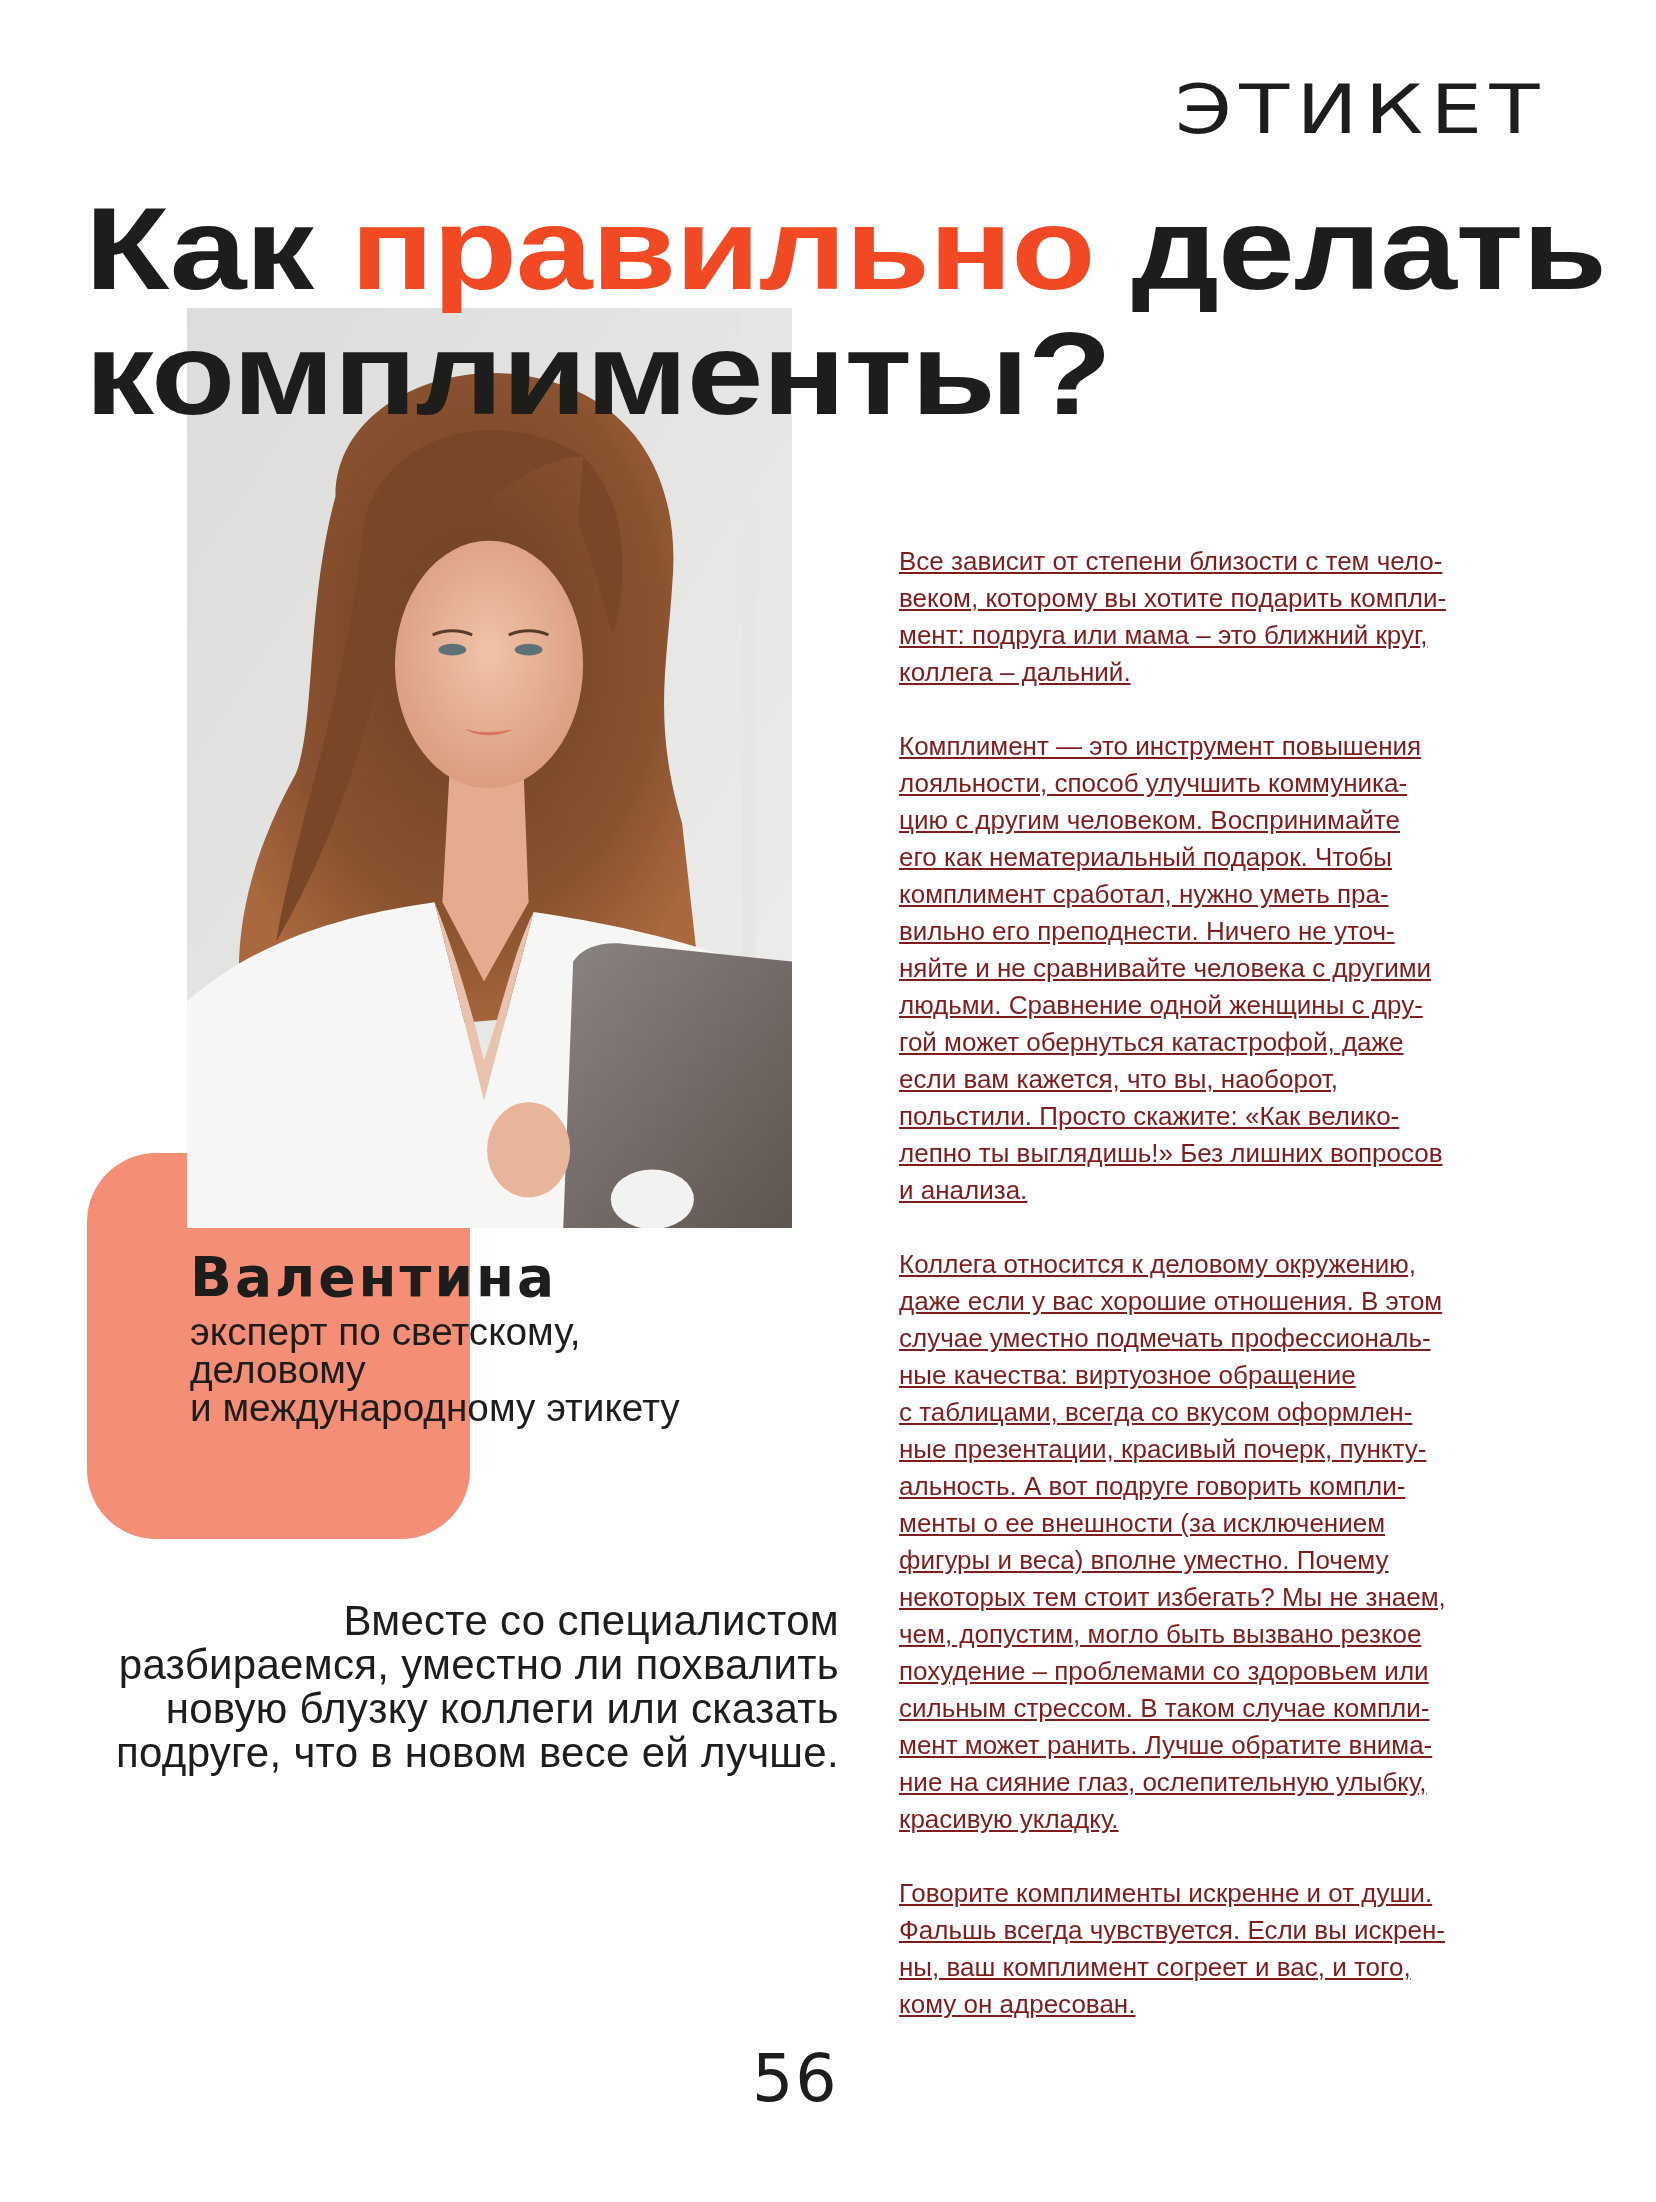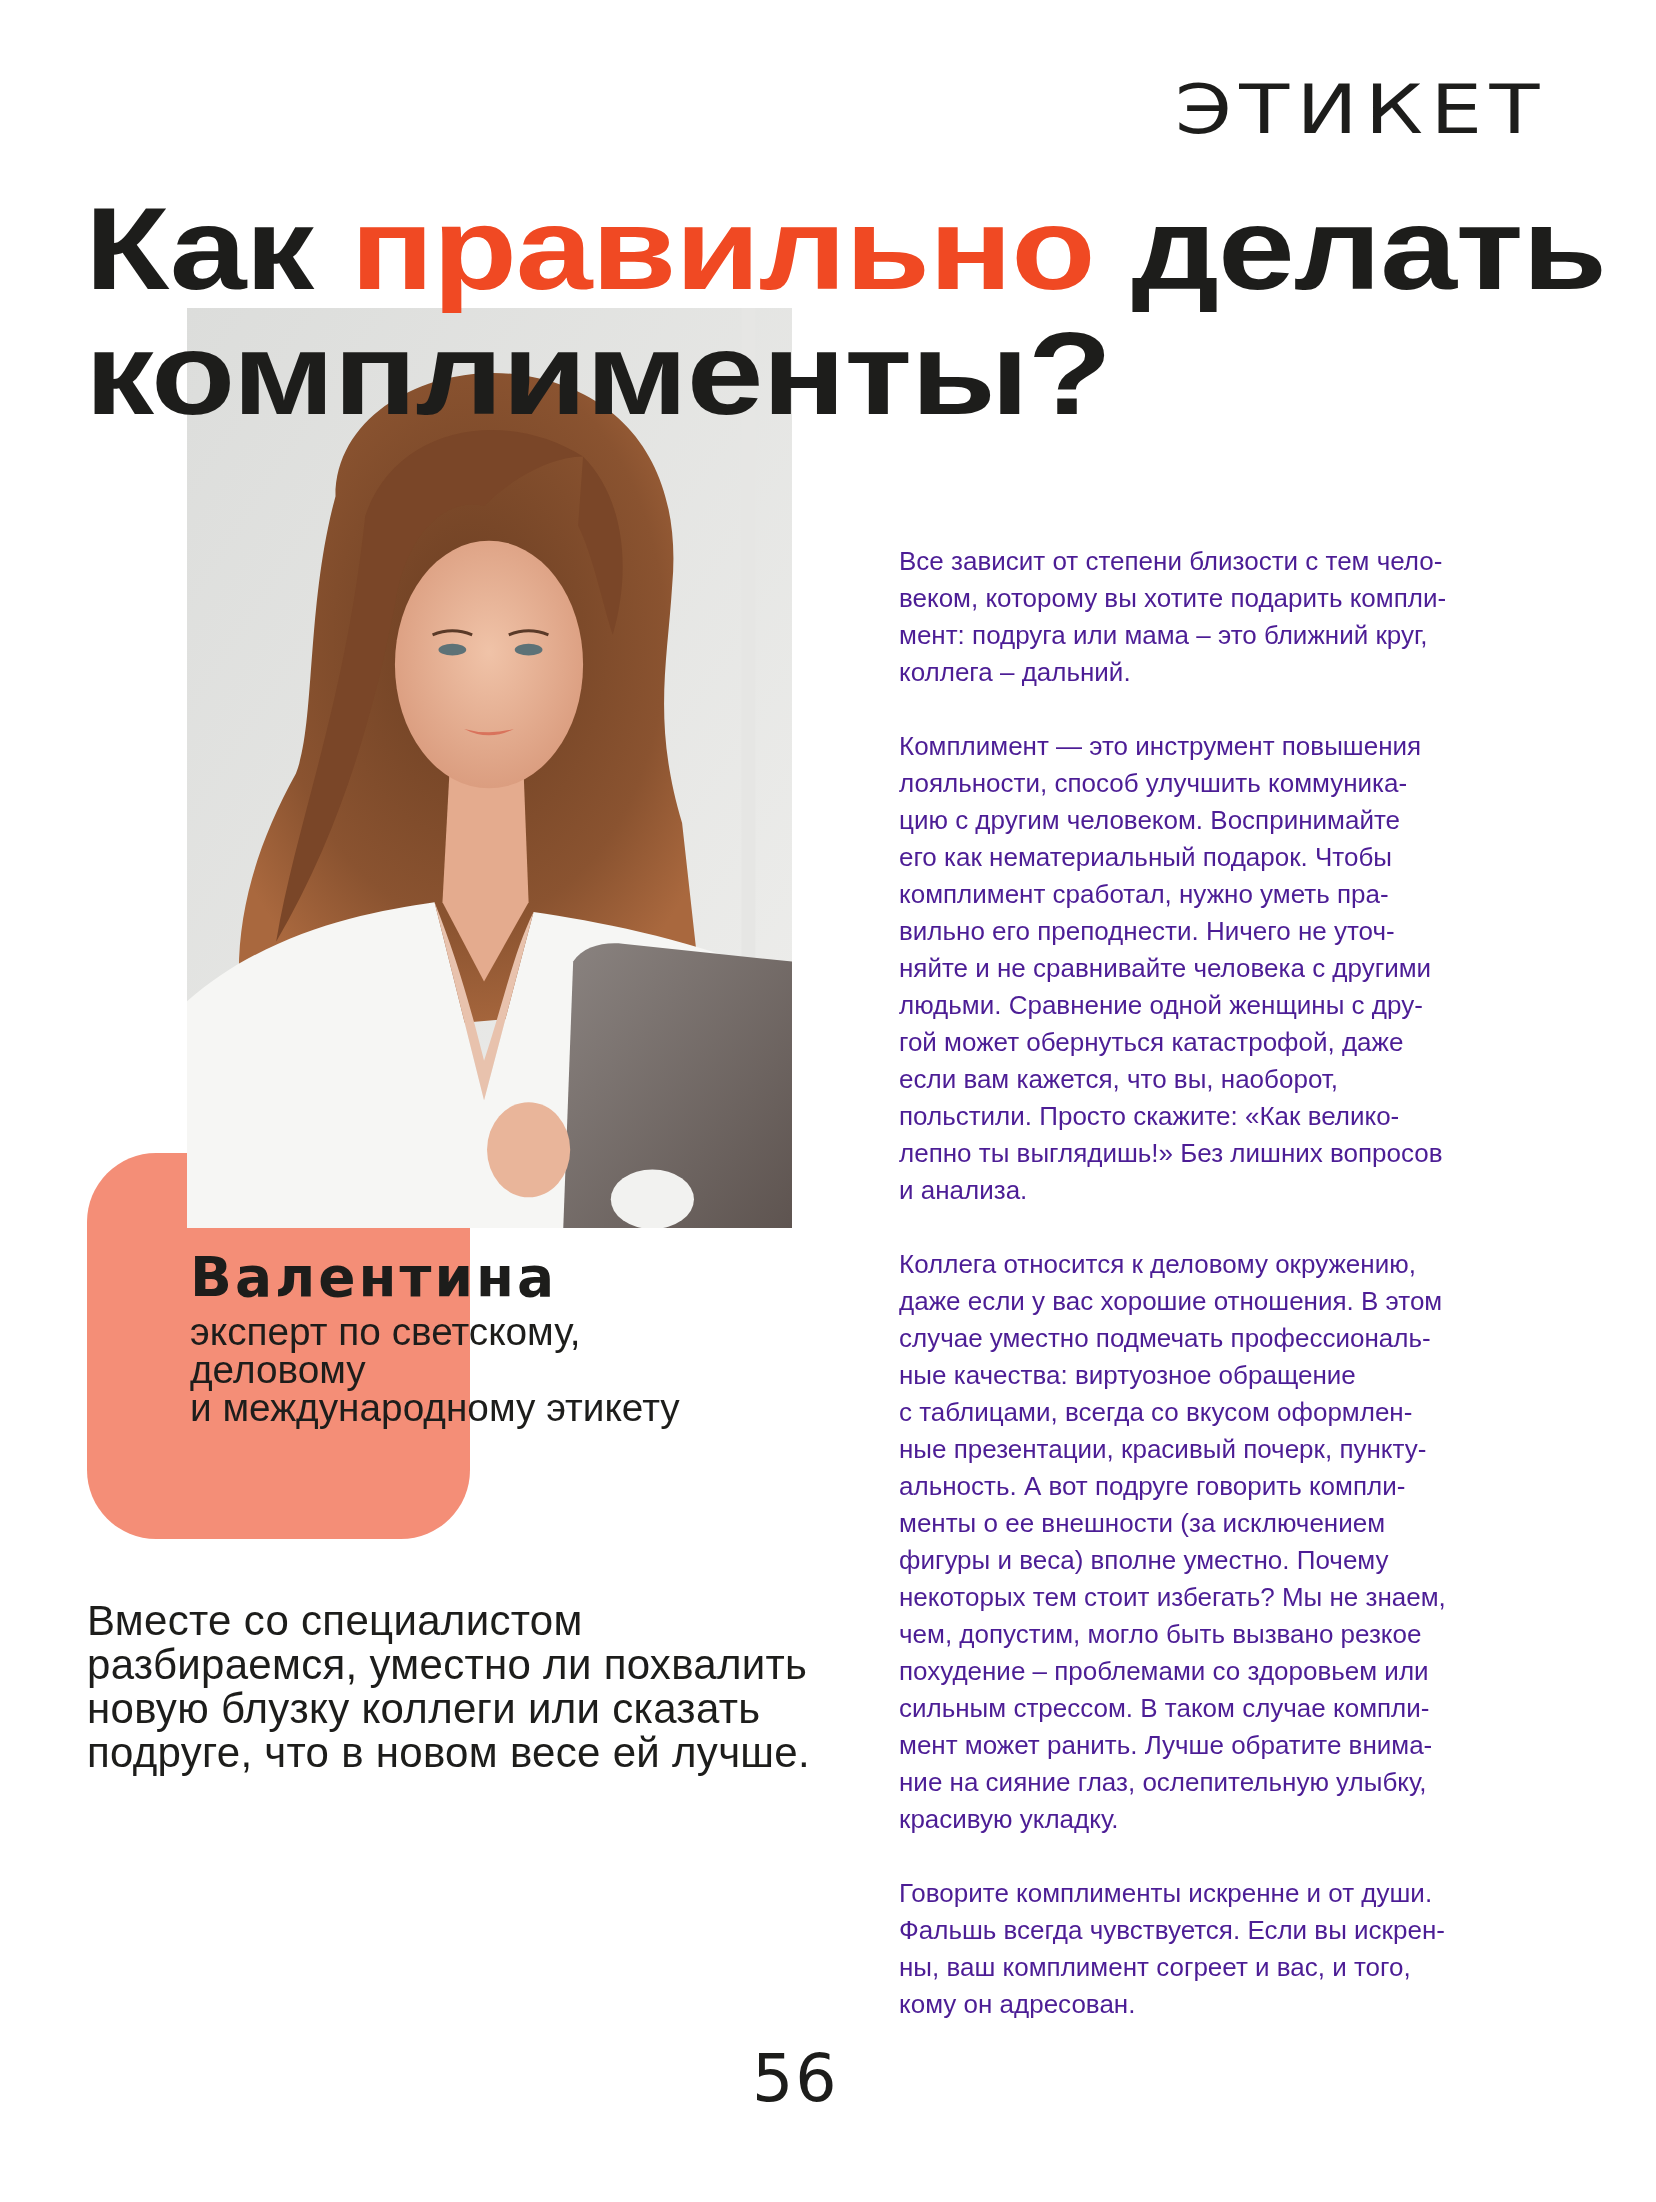--- a/index.html
+++ b/index.html
@@ -6,22 +6,22 @@
     body { width: 1656px; height: 2203px; position: relative; overflow: hidden; font-family: "Liberation Sans", sans-serif; color: #1d1d1b; }
     .section-label { position: absolute; right: 109px; top: 71px; font-family: "DejaVu Sans", sans-serif; font-size: 67px; letter-spacing: 6px; font-weight: 400; color: #1d1d1b; transform: scaleX(1.22); transform-origin: right center; }
     .photo { position: absolute; left: 187px; top: 308px; width: 605px; height: 920px; overflow: hidden; background: #dcdcda; z-index: 1; }
     .photo svg { display: block; width: 100%; height: 100%; }
     .headline { position: absolute; left: 85px; top: 186px; z-index: 3; font-family: "Liberation Sans", sans-serif; font-weight: 700; font-size: 117px; line-height: 125px; letter-spacing: -1px; transform: scaleX(1.18); transform-origin: left top; color: #1d1d1b; margin: 0; white-space: nowrap; }
     .headline .accent { color: #f04923; }
     .coral { position: absolute; left: 87px; top: 1153px; width: 383px; height: 386px; background: #f48e77; border-radius: 69px; z-index: 0; }
     .expert { position: absolute; left: 190px; top: 1252px; z-index: 4; }
     .expert-name { font-family: "DejaVu Sans", sans-serif; font-weight: 700; font-size: 55px; line-height: 51px; letter-spacing: 3px; color: #1d1d1b; margin: 0; }
     .expert-role { font-family: "Liberation Sans", sans-serif; font-size: 38px; line-height: 38px; color: #1d1d1b; margin-top: 10px; transform: scaleX(1.02); transform-origin: left; }
-    .lead { position: absolute; left: 87px; top: 1599px; width: 752px; z-index: 4; font-family: "Liberation Sans", sans-serif; font-size: 42px; line-height: 44px; color: #1d1d1b; letter-spacing: 0.3px; }
-    .body-col { position: absolute; left: 899px; top: 543px; width: 614px; z-index: 4; font-family: "Liberation Sans", sans-serif; font-size: 26px; line-height: 37px; color: #4c1d95; }
+    .lead { position: absolute; left: 87px; top: 1599px; width: 752px; z-index: 4; font-family: "Liberation Sans", sans-serif; font-size: 42px; line-height: 44px; color: #1d1d1b; letter-spacing: 0.3px; text-align: right; }
+    .body-col { position: absolute; left: 899px; top: 543px; width: 614px; z-index: 4; font-family: "Liberation Sans", sans-serif; font-size: 26px; line-height: 37px; color: #7f1d1d; text-decoration: underline; }
     .body-col p { margin: 0 0 37px 0; white-space: pre-line; }
     .page-num { position: absolute; left: 752px; top: 2041px; font-family: "DejaVu Sans", sans-serif; font-size: 65px; color: #1d1d1b; letter-spacing: 2px; }
   </style>
 </head>
 <body>
 
 <div class="section-label">ЭТИКЕТ</div>
 
 <div class="coral"></div>
 

